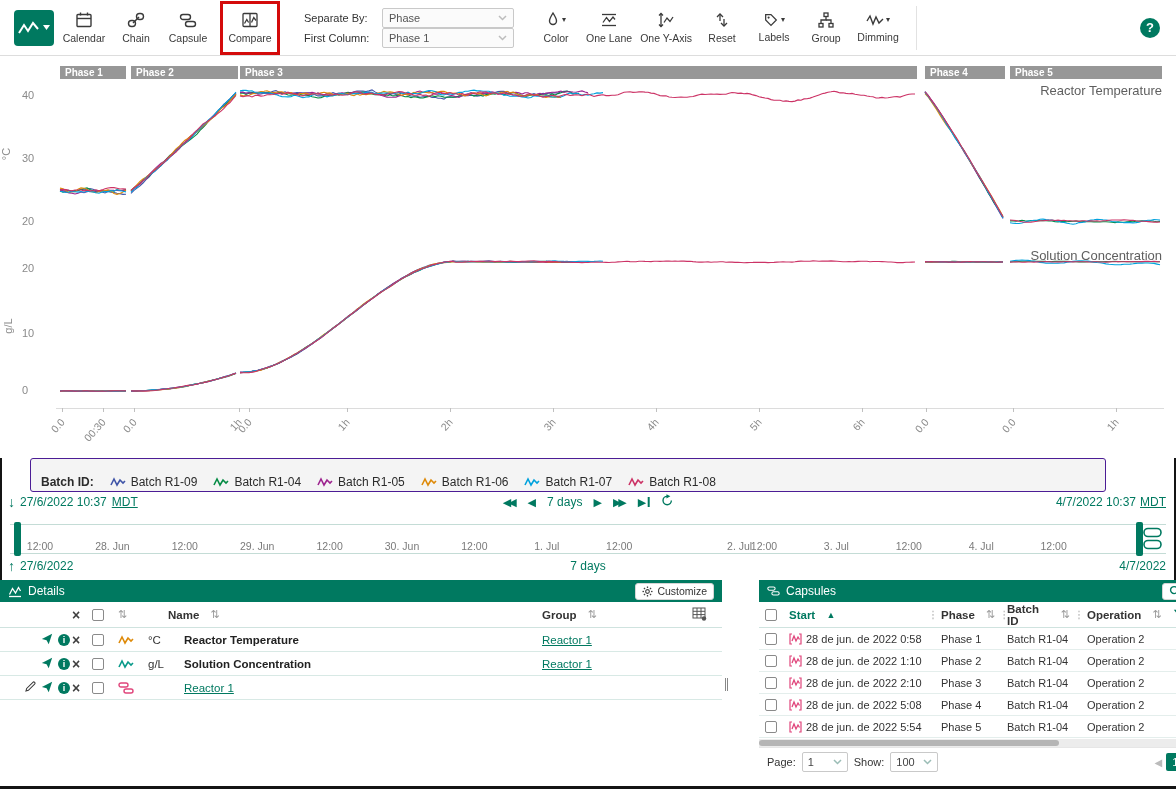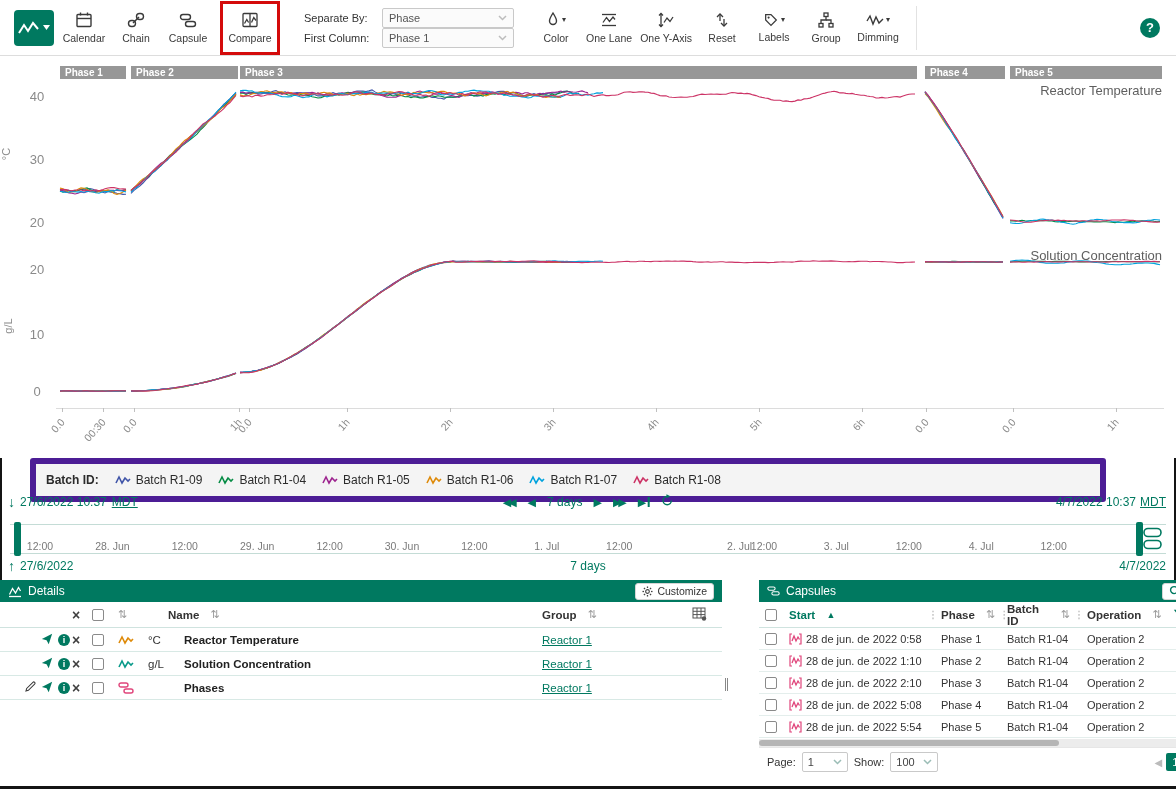--- a/index.html
+++ b/index.html
@@ -22,28 +22,28 @@
   .sep-label{width:72px;}
   .dropdown{width:132px;height:20px;border:1px solid #c9c9c9;background:#fbfbfb;border-radius:2px;font-size:11px;color:#555;display:flex;align-items:center;justify-content:space-between;padding:0 6px;}
   .icon-caret{font-size:8px;color:#3a3a3a;line-height:1;}
   .vdiv{width:1px;height:44px;background:#e2e2e2;margin:0 8px;flex:none;}
   .help-circle{width:20px;height:20px;border-radius:50%;background:#007960;color:#fff;font-weight:bold;font-size:13px;display:flex;align-items:center;justify-content:center;margin-left:auto;margin-right:16px;flex:none;}
 
   
   .chart-area{position:absolute;top:56px;left:0;width:1176px;height:402px;background:#fff;}
   .phase-bar{position:absolute;top:10px;height:13px;background:#979797;color:#fff;font-size:10px;font-weight:bold;line-height:13px;padding-left:5px;}
   .lane-title{position:absolute;right:14px;color:#5f5f5f;font-size:13px;}
-  .ytick{position:absolute;width:30px;text-align:center;color:#8a8a8a;font-size:13px;}
+  .ytick{position:absolute;width:30px;text-align:left;color:#8a8a8a;font-size:11px;}
   .yunit{position:absolute;color:#8a8a8a;font-size:11px;transform:rotate(-90deg);}
   .xtick{position:absolute;width:48px;text-align:right;color:#8a8a8a;font-size:10.5px;transform:rotate(-48deg);transform-origin:right top;white-space:nowrap;top:360px;}
   .xaxis{position:absolute;left:56px;width:1108px;top:352px;border-top:1px solid #dcdcdc;}
   .tickmark{position:absolute;top:352px;width:1px;height:4px;background:#c0c0c0;}
 
   
-  .legend{position:absolute;top:458px;left:30px;width:1076px;height:25px;background:#f4f4f4;border:6px solid #4c1d95;border-radius:3px;display:flex;align-items:center;padding:16px 10px;gap:16px;font-size:12px;color:#2b2b2b;}
+  .legend{position:absolute;top:458px;left:30px;width:1076px;height:25px;background:#f4f4f4;border:1px solid #4c1d95;border-radius:3px;display:flex;align-items:flex-start;padding:16px 10px;gap:16px;font-size:12px;color:#2b2b2b;}
   .legend-title{font-weight:bold;}
   .legend-item{display:flex;align-items:center;gap:5px;}
 
   
   .time-nav{position:absolute;top:491px;left:0;width:1176px;height:26px;font-size:12px;color:#007960;}
   .tn-left{position:absolute;left:8px;top:4px;display:flex;align-items:center;gap:5px;}
   .tn-center{position:absolute;left:50%;top:3px;transform:translateX(-50%);display:flex;align-items:center;gap:11px;}
   .tn-right{position:absolute;right:10px;top:4px;display:flex;align-items:center;gap:4px;}
   .tz{text-decoration:underline;}
   .tn-ic{color:#007960;font-size:11px;cursor:pointer;line-height:1;}
@@ -556,21 +556,20 @@
         </div>
         <div class="cell">
           <svg width="16" height="12" viewBox="0 0 16 12">
             <g fill="none" stroke="#e0457b" stroke-width="1.4">
               <rect x="1" y="1" width="9" height="4" rx="2"></rect>
               <rect x="6" y="7" width="9" height="4" rx="2"></rect>
             </g>
           </svg>
         </div>
         <div class="cell"></div>
-        <div class="cell nm">Phases</div>
         <div class="cell">
           <a class="lnk">Reactor 1</a>
         </div>
         <div class="cell"></div>
       </div>
     </div>
 </div>
 
 <div class="divider">
     <i></i>

